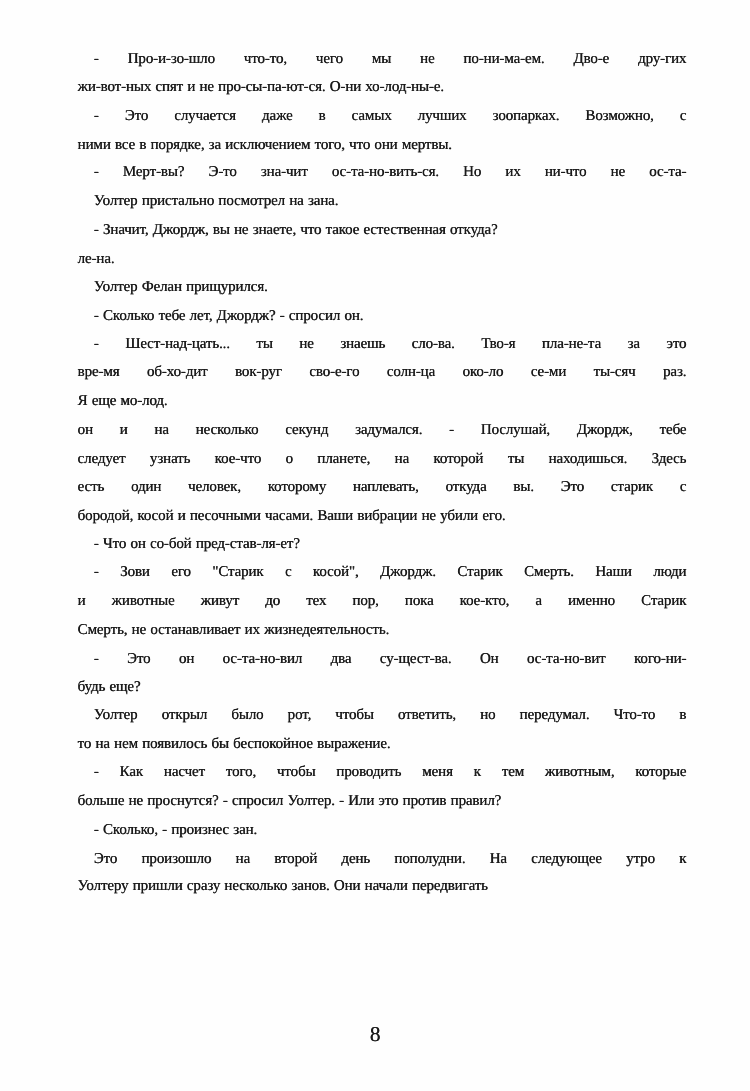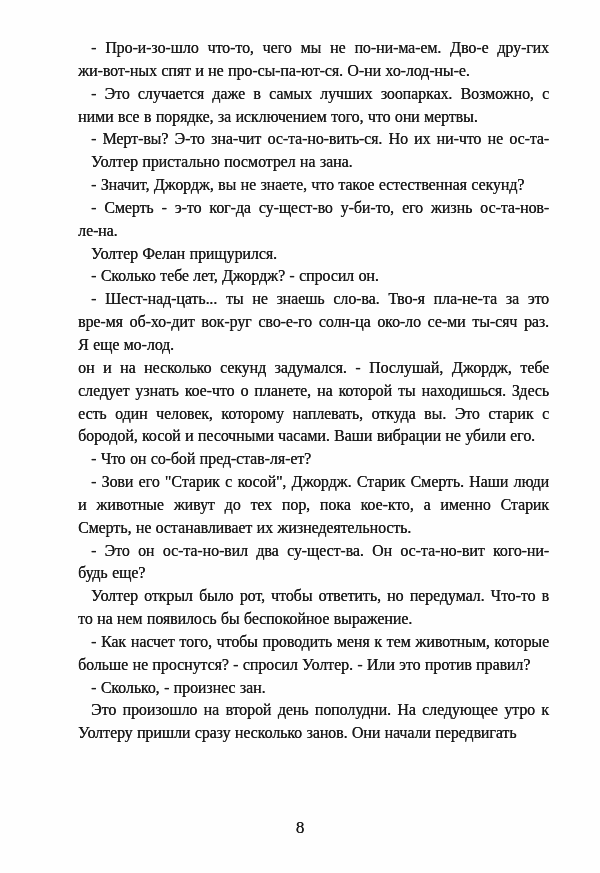--- a/index.html
+++ b/index.html
@@ -17,28 +17,27 @@
     color: #1b1b1b;
   }
   .text-block {
     position: absolute;
     left: 62px;
     top: 39px;
     width: 487px;
   }
   .line {
     height: 22.85px;
-    font-size: 16px;
+    font-size: 12px;
     letter-spacing: -0.1px;
     word-spacing: 0.5px;
     white-space: normal;
     overflow: visible;
     text-align: left;
     text-shadow: 0.25px 0 0 currentColor; 
-    margin-left: 16px;
   }
   .line.indent { padding-left: 13px; }
   .line.fill {
     text-align: justify;
     text-align-last: justify;
   }
   .page-number {
     position: absolute;
     top: 818px;
     left: 0;
@@ -52,22 +51,21 @@
 <body>
 
 <div class="page">
   <div class="text-block">
       <div class="line indent fill">- Про-и-зо-шло что-то, чего мы не по-ни-ма-ем. Дво-е дру-гих</div>
       <div class="line">жи-вот-ных спят и не про-сы-па-ют-ся. О-ни хо-лод-ны-е.</div>
       <div class="line indent fill">- Это случается даже в самых лучших зоопарках. Возможно, с</div>
       <div class="line">ними все в порядке, за исключением того, что они мертвы.</div>
       <div class="line indent fill">- Мерт-вы? Э-то зна-чит ос-та-но-вить-ся. Но их ни-что не ос-та-</div>
       <div class="line indent">Уолтер пристально посмотрел на зана.</div>
-      <div class="line indent">- Значит, Джордж, вы не знаете, что такое естественная секунд?</div>
-      <div class="line indent fill">- Смерть - э-то ког-да су-щест-во у-би-то, его жизнь ос-та-нов-</div>
+      <div class="line indent">- Значит, Джордж, вы не знаете, что такое естественная откуда?</div>
       <div class="line">ле-на.</div>
       <div class="line indent">Уолтер Фелан прищурился.</div>
       <div class="line indent">- Сколько тебе лет, Джордж? - спросил он.</div>
       <div class="line indent fill">- Шест-над-цать... ты не знаешь сло-ва. Тво-я пла-не-та за это</div>
       <div class="line fill">вре-мя об-хо-дит вок-руг сво-е-го солн-ца око-ло се-ми ты-сяч раз.</div>
       <div class="line">Я еще мо-лод.</div>
       <div class="line fill">он и на несколько секунд задумался. - Послушай, Джордж, тебе</div>
       <div class="line fill">следует узнать кое-что о планете, на которой ты находишься. Здесь</div>
       <div class="line fill">есть один человек, которому наплевать, откуда вы. Это старик с</div>
       <div class="line">бородой, косой и песочными часами. Ваши вибрации не убили его.</div>

